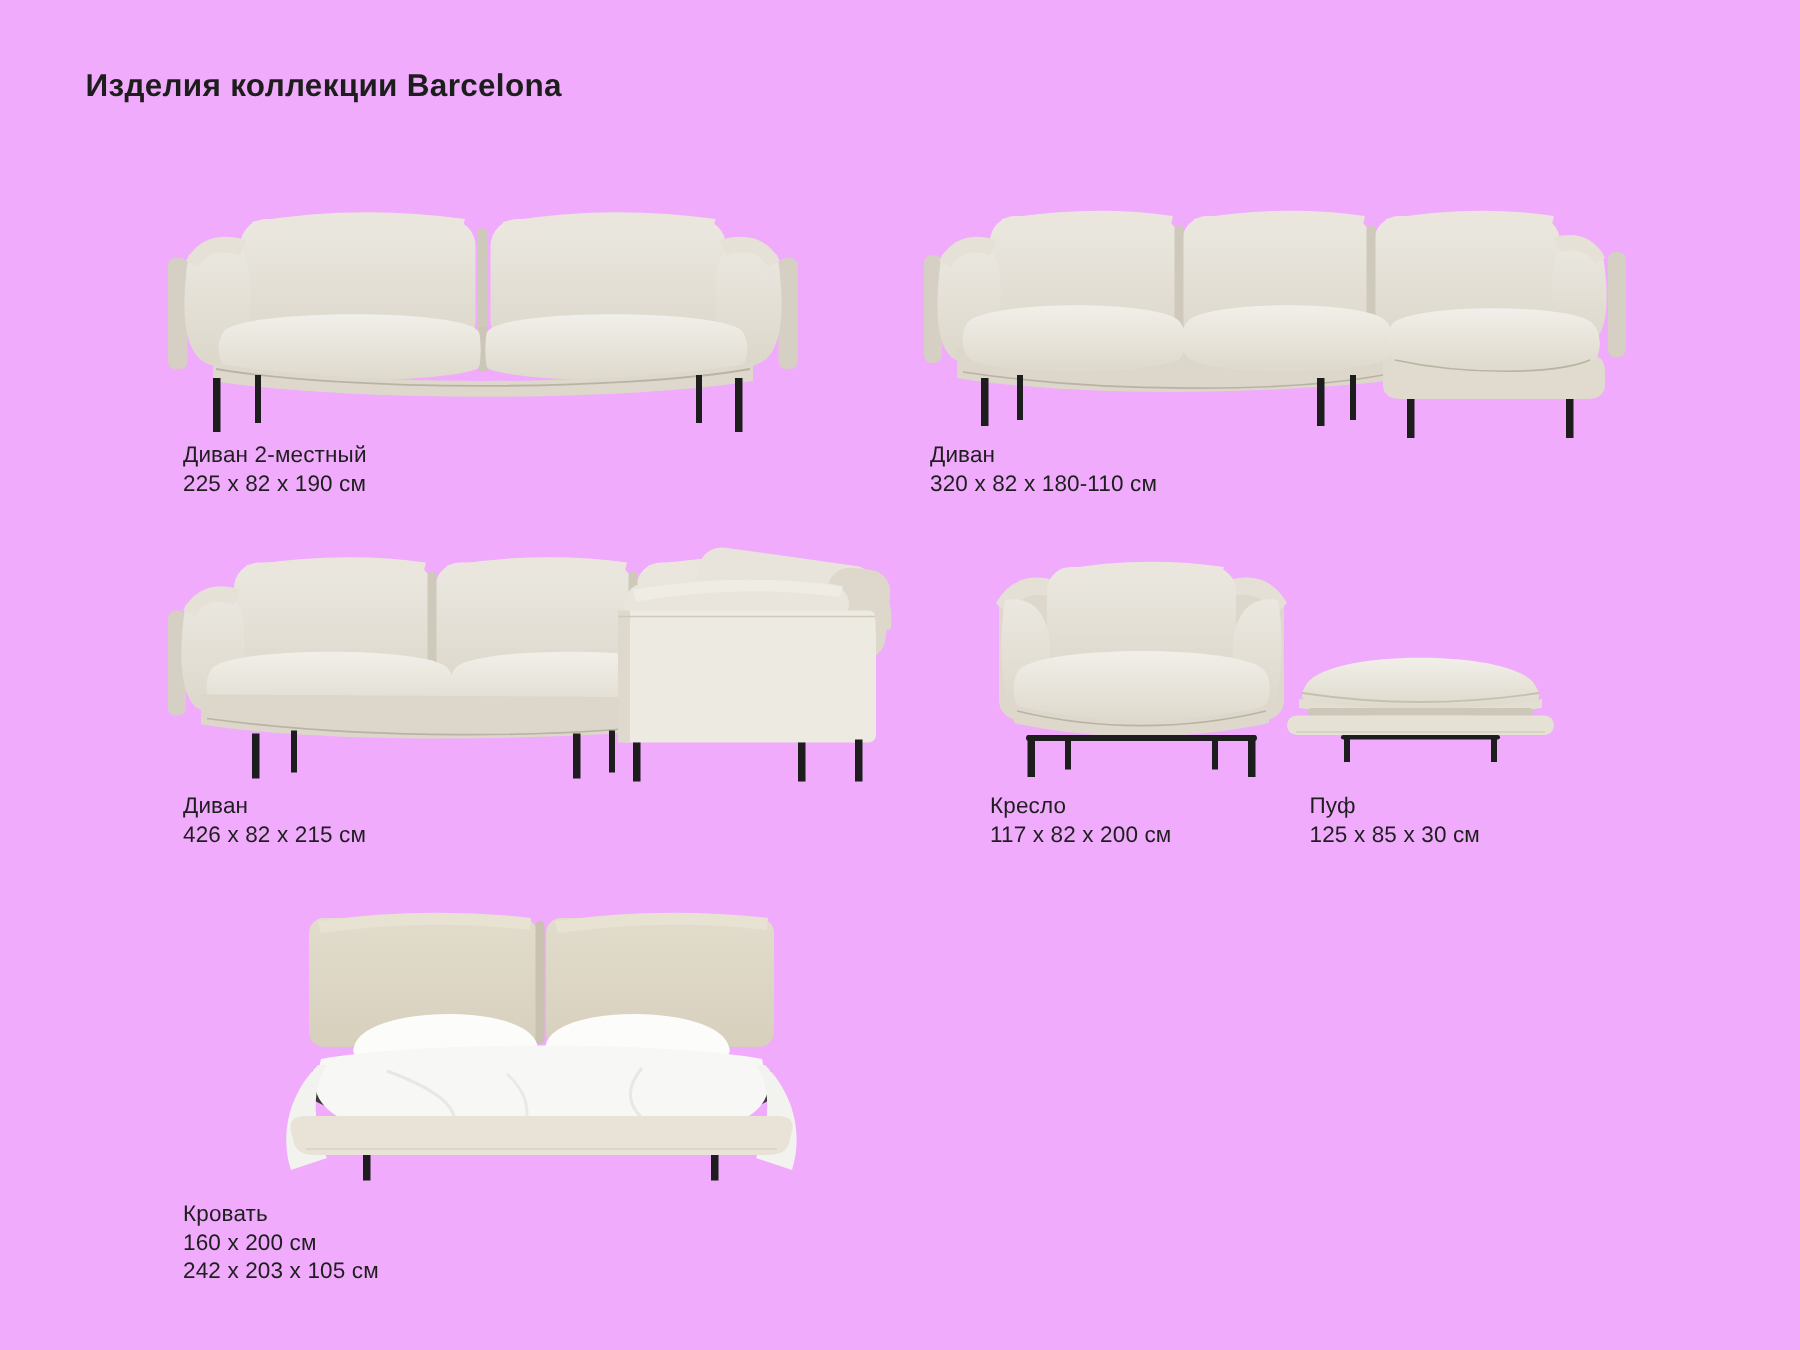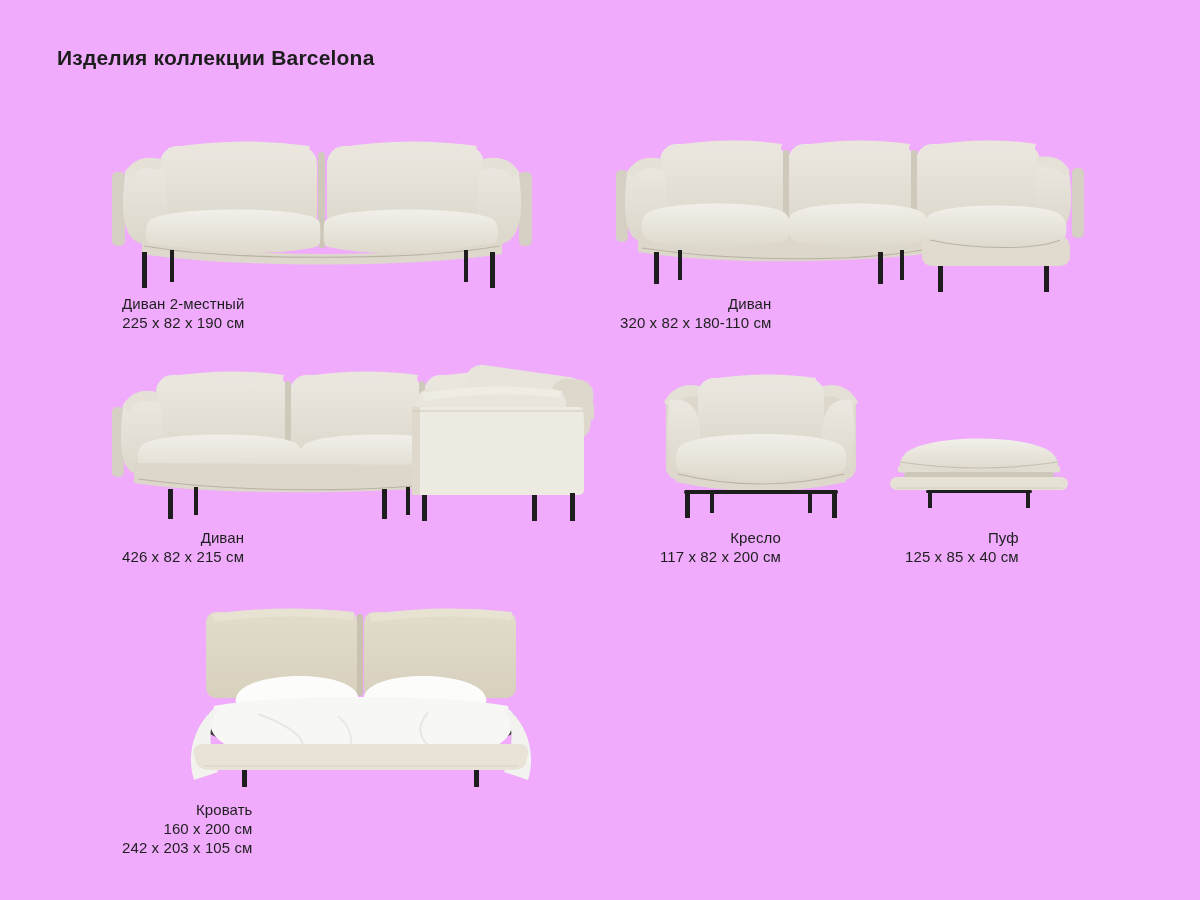--- a/index.html
+++ b/index.html
@@ -14,21 +14,21 @@
   .title {
     position: absolute;
     left: 57px;
     top: 46px;
     margin: 0;
     font-size: 21px;
     font-weight: 700;
     letter-spacing: 0.2px;
     color: #1d1d1d;
   }
-  .card { position: absolute; cursor: pointer; text-align: right; }
+  .card { position: absolute; cursor: pointer; }
   .img { position: absolute; left: 0; top: 0; }
   .img svg { display: block; }
   .caption {
     position: absolute;
     color: #1e1e1e;
     font-size: 15px;
     font-weight: 500;
     line-height: 19px;
     letter-spacing: 0.1px;
     white-space: nowrap;
@@ -187,37 +187,37 @@
         <rect x="58" y="124" width="4" height="23" fill="#1d1d1d"></rect>
         <rect x="156" y="124" width="4" height="23" fill="#1d1d1d"></rect>
       </svg>
     </div>
     <div class="caption" style="left:8px; top:162px">
       <div>Кресло</div>
       <div>117 x 82 x 200 см</div>
     </div>
   </div>
 
-  <div class="card" style="left:888px; top:424px; width:182px; height:147px">
+  <div class="card" style="left:856px; top:424px; width:182px; height:147px">
     <div class="img">
       <svg width="182" height="84" viewBox="0 0 182 84">
         <path d="M14 34 C24 8 158 8 168 34 C172 40 170 46 162 48 L20 48 C12 46 10 40 14 34 Z" fill="url(#gradSeat)"></path>
         <path d="M10 42 Q91 56 172 42 L172 48 Q91 60 10 48 Z" fill="#e3ded2"></path>
         <path d="M12 38 Q91 50 170 38" stroke="#c6c0b2" stroke-width="1.2" fill="none"></path>
         <rect x="16" y="48" width="150" height="5" rx="2.5" fill="#cdc7b9"></rect>
         <rect x="2" y="53" width="178" height="13" rx="6.5" fill="#e6e1d5"></rect>
         <path d="M8 64 L174 64" stroke="#d2ccbe" stroke-width="1"></path>
         <rect x="38" y="66" width="106" height="3" rx="1.5" fill="#1d1d1d"></rect>
         <rect x="40" y="66" width="4" height="18" fill="#1d1d1d"></rect>
         <rect x="138" y="66" width="4" height="18" fill="#1d1d1d"></rect>
       </svg>
     </div>
     <div class="caption" style="left:17px; top:104px">
       <div>Пуф</div>
-      <div>125 x 85 x 40 см</div>
+      <div>125 x 85 x 30 см</div>
     </div>
   </div>
 
   <div class="card" style="left:178px; top:604px; width:366px; height:258px">
     <div class="img">
       <svg width="366" height="184" viewBox="0 0 366 184">
         <rect x="28" y="8" width="152" height="86" rx="10" fill="url(#gradBeige)"></rect>
         <rect x="186" y="8" width="152" height="86" rx="10" fill="url(#gradBeige)"></rect>
         <path d="M34 10 Q106 0 176 8 L175 16 Q108 8 36 18 Z" fill="#e8e2d3"></path>
         <path d="M192 10 Q264 0 334 8 L333 16 Q266 8 194 18 Z" fill="#e8e2d3"></path>

